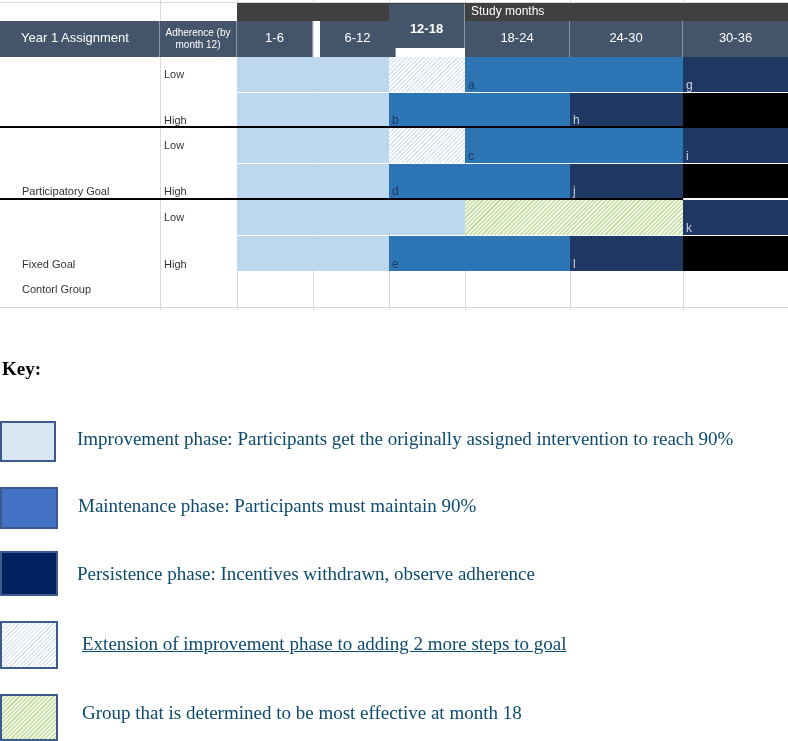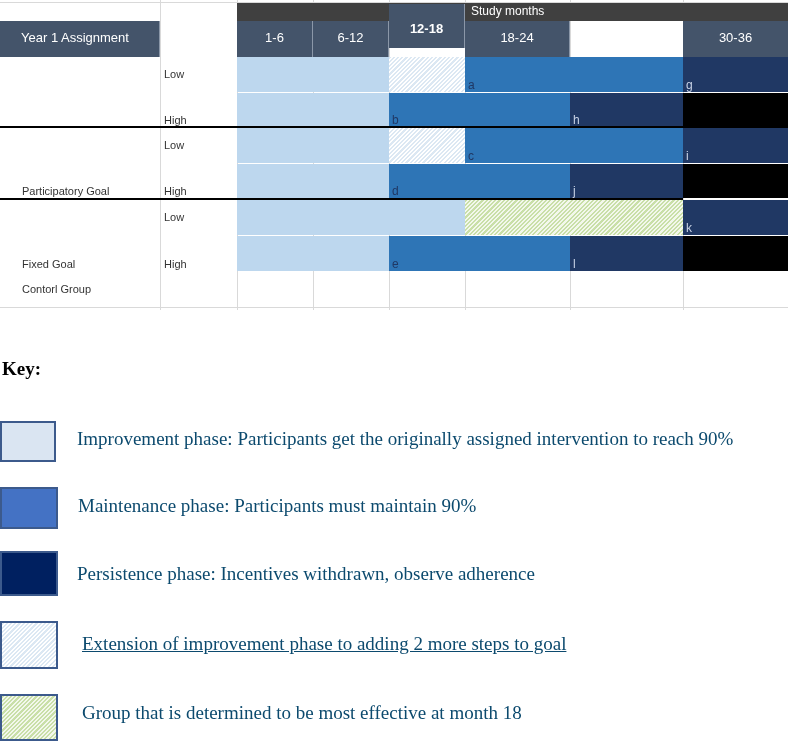--- a/index.html
+++ b/index.html
@@ -41,24 +41,26 @@
   <div class="vline" style="left:465px;top:0;height:310px;"></div>
   <div class="vline" style="left:570px;top:0;height:310px;"></div>
   <div class="vline" style="left:683px;top:0;height:310px;"></div>
   <div class="hline" style="left:0;top:307px;width:788px;"></div>
 
   <div class="abs black-band" style="left:237px;top:3px;width:551px;height:18px;">
     <span class="abs" style="left:234px;top:1px;">Study months</span>
   </div>
 
   <div class="abs hdr left" style="left:0;top:21px;width:160px;height:36px;">Year 1 Assignment</div>
+  <div class="abs hdr small" style="left:160px;top:21px;width:77px;height:36px;padding:2px;">Adherence (by month 12)</div>
   <div class="abs hdr" style="left:237px;top:21px;width:76px;height:36px;">1-6</div>
-  <div class="abs hdr" style="left:313px;top:21px;width:76px;height:36px;">6-12</div>
+  <div class="abs hdr" style="left:320px;top:21px;width:76px;height:36px;">6-12</div>
   <div class="abs hdr" style="left:389px;top:4px;width:76px;height:44px;font-weight:bold;">12-18</div>
   <div class="abs hdr" style="left:465px;top:21px;width:105px;height:36px;">18-24</div>
+  <div class="abs hdr" style="left:570px;top:21px;width:113px;height:36px;">24-30</div>
   <div class="abs hdr" style="left:683px;top:21px;width:105px;height:36px;border-right:none;">30-36</div>
 
   <div class="abs lbl" style="left:164px;top:57px;height:35px;align-items:center;">Low</div>
   <div class="abs lbl" style="left:164px;top:92px;height:35px;">High</div>
 
   <div class="abs lbl" style="left:164px;top:128px;height:35px;align-items:center;">Low</div>
   <div class="abs lbl" style="left:22px;top:163px;height:35px;">Participatory Goal</div>
   <div class="abs lbl" style="left:164px;top:163px;height:35px;">High</div>
 
   <div class="abs lbl" style="left:164px;top:199px;height:36px;align-items:center;">Low</div>

